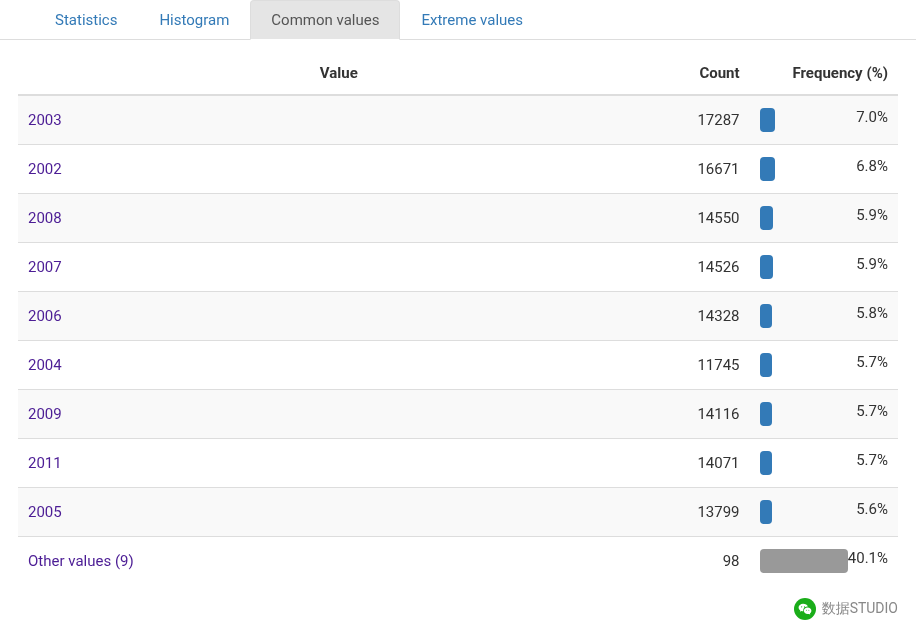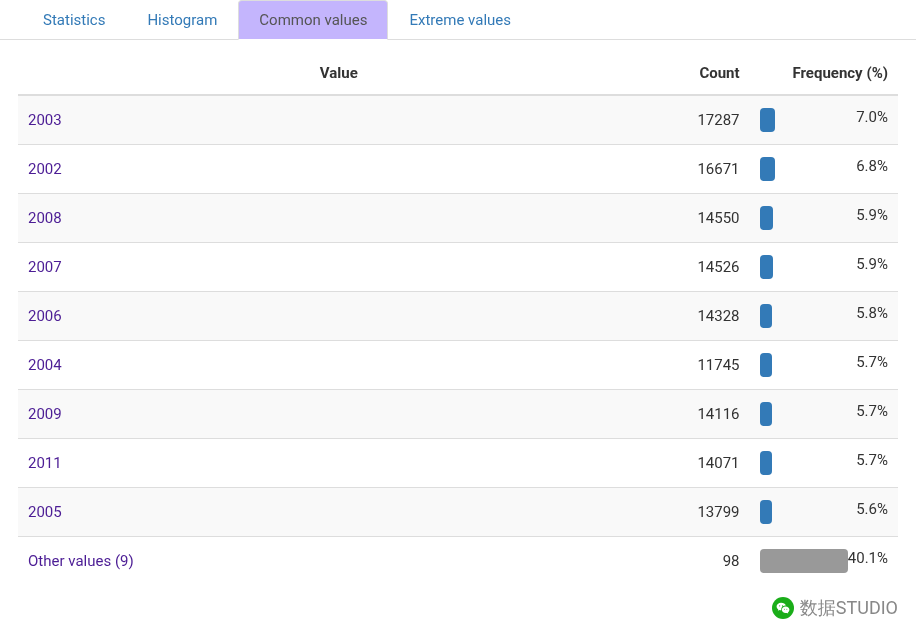--- a/index.html
+++ b/index.html
@@ -8,34 +8,34 @@
       font-size: 15px;
       color: #333;
       background: #fff;
       width: 916px;
       height: 634px;
       overflow: hidden;
     }
     .tabs {
       display: flex;
       border-bottom: 1px solid #ddd;
-      padding: 0 22px;
+      padding: 0 34px;
     }
     .tab {
       padding: 10px 20px;
       color: #337ab7;
       cursor: pointer;
       border: 1px solid transparent;
       border-bottom: none;
       margin-bottom: -1px;
       border-radius: 4px 4px 0 0;
     }
     .tab.active {
       color: #555;
-      background: #c4b5fd;
+      background: #e5e5e5;
       border-color: #ddd;
       border-bottom: 1px solid #fff;
     }
     .table {
       width: calc(100% - 36px);
       margin: 12px 18px 0 18px;
       border-collapse: collapse;
     }
     .table th, .table td {
       padding: 12px 10px;
@@ -79,21 +79,21 @@
       color: #333;
     }
     .watermark {
       position: fixed;
       right: 12px;
       bottom: 12px;
       display: flex;
       align-items: center;
       gap: 6px;
       color: #888;
-      font-size: 18px;
+      font-size: 14px;
       background: rgba(255,255,255,0.85);
       padding: 2px 6px;
     }
     .wm-icon {
       width: 22px; height: 22px;
       border-radius: 50%;
       background: #1aad19;
       display: flex; align-items: center; justify-content: center;
     }
     .wm-icon svg { width: 14px; height: 14px; fill: #fff; }

